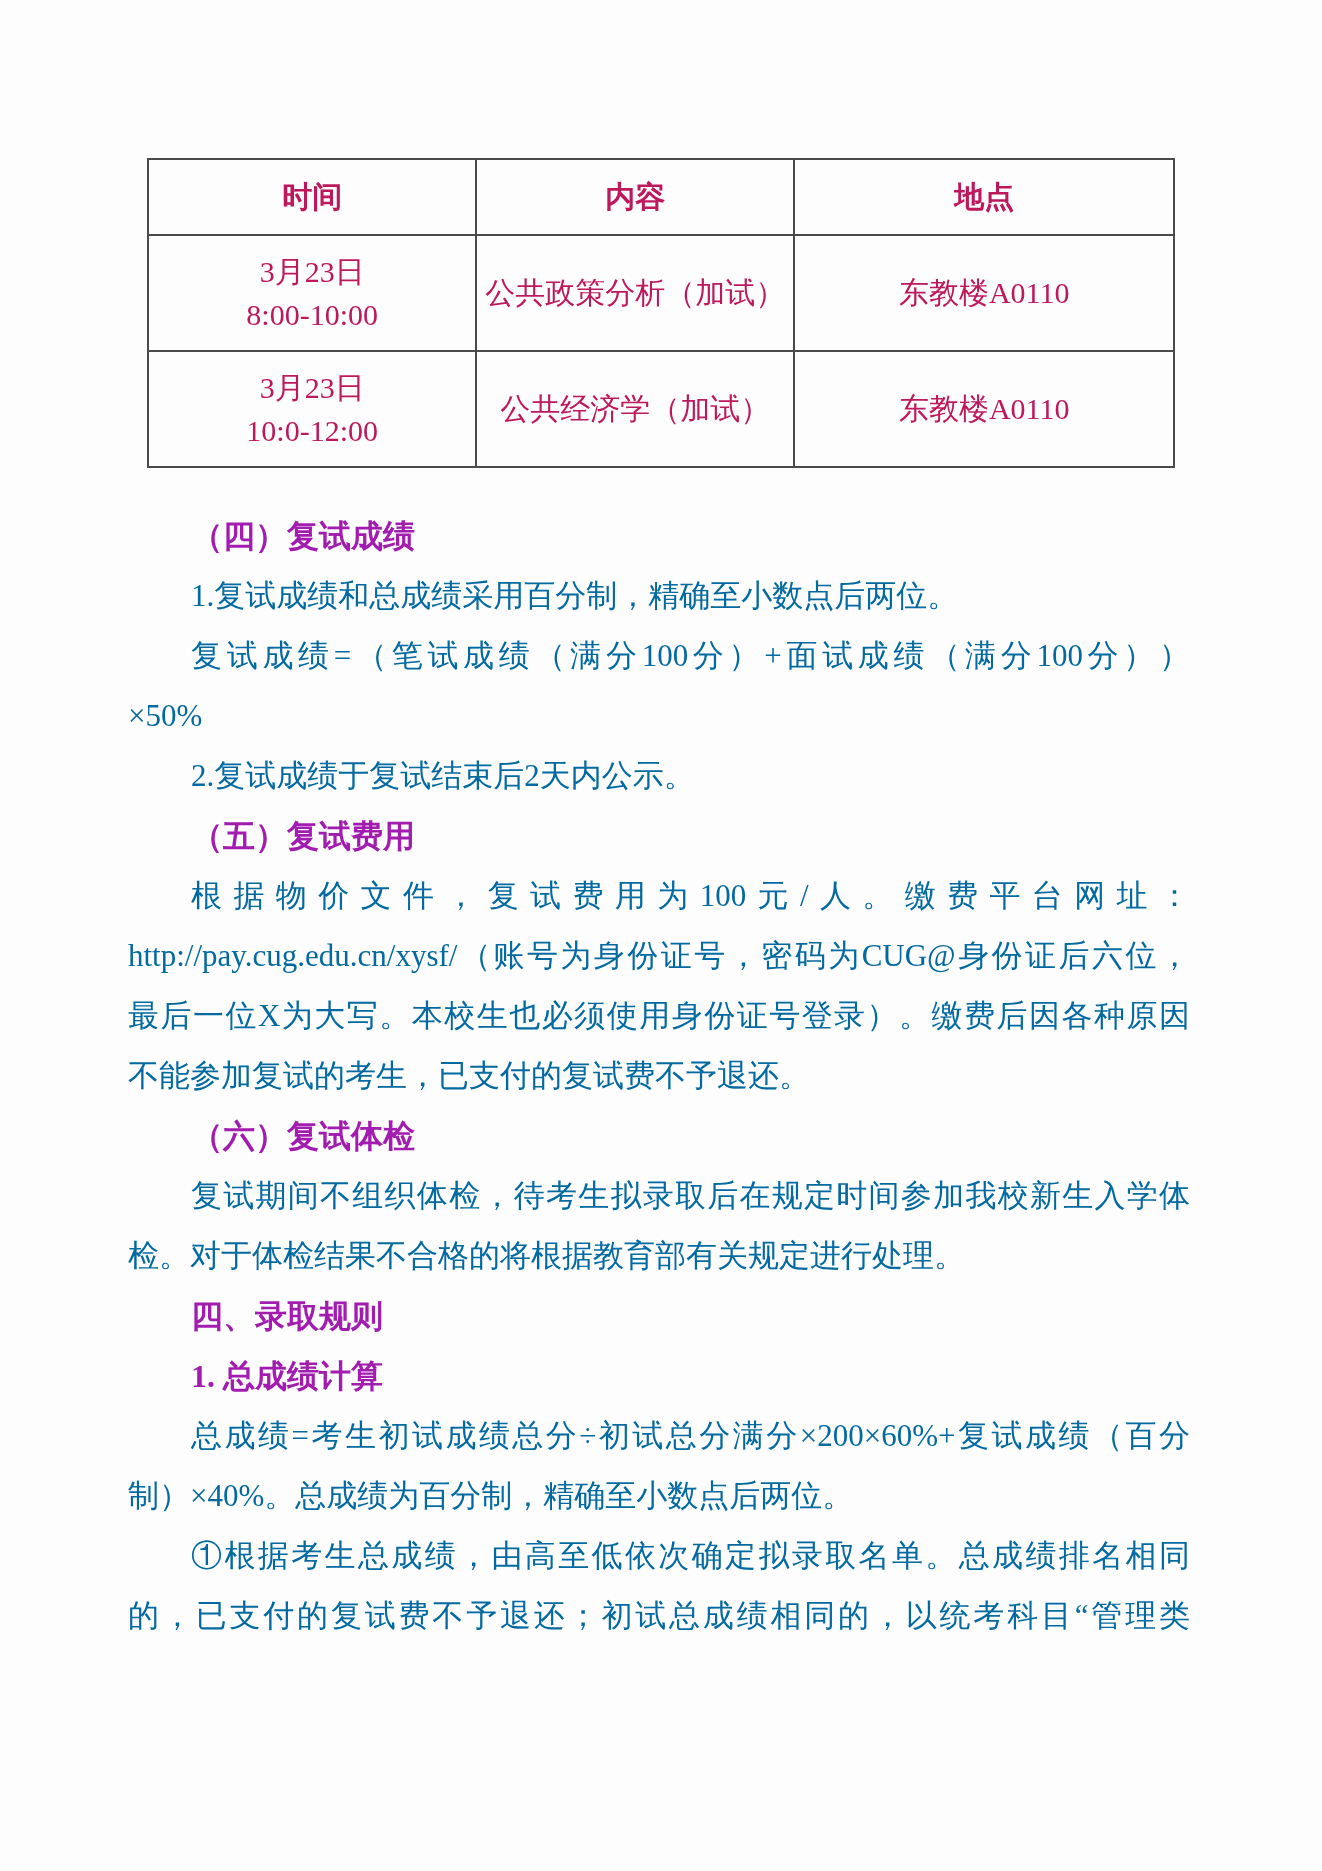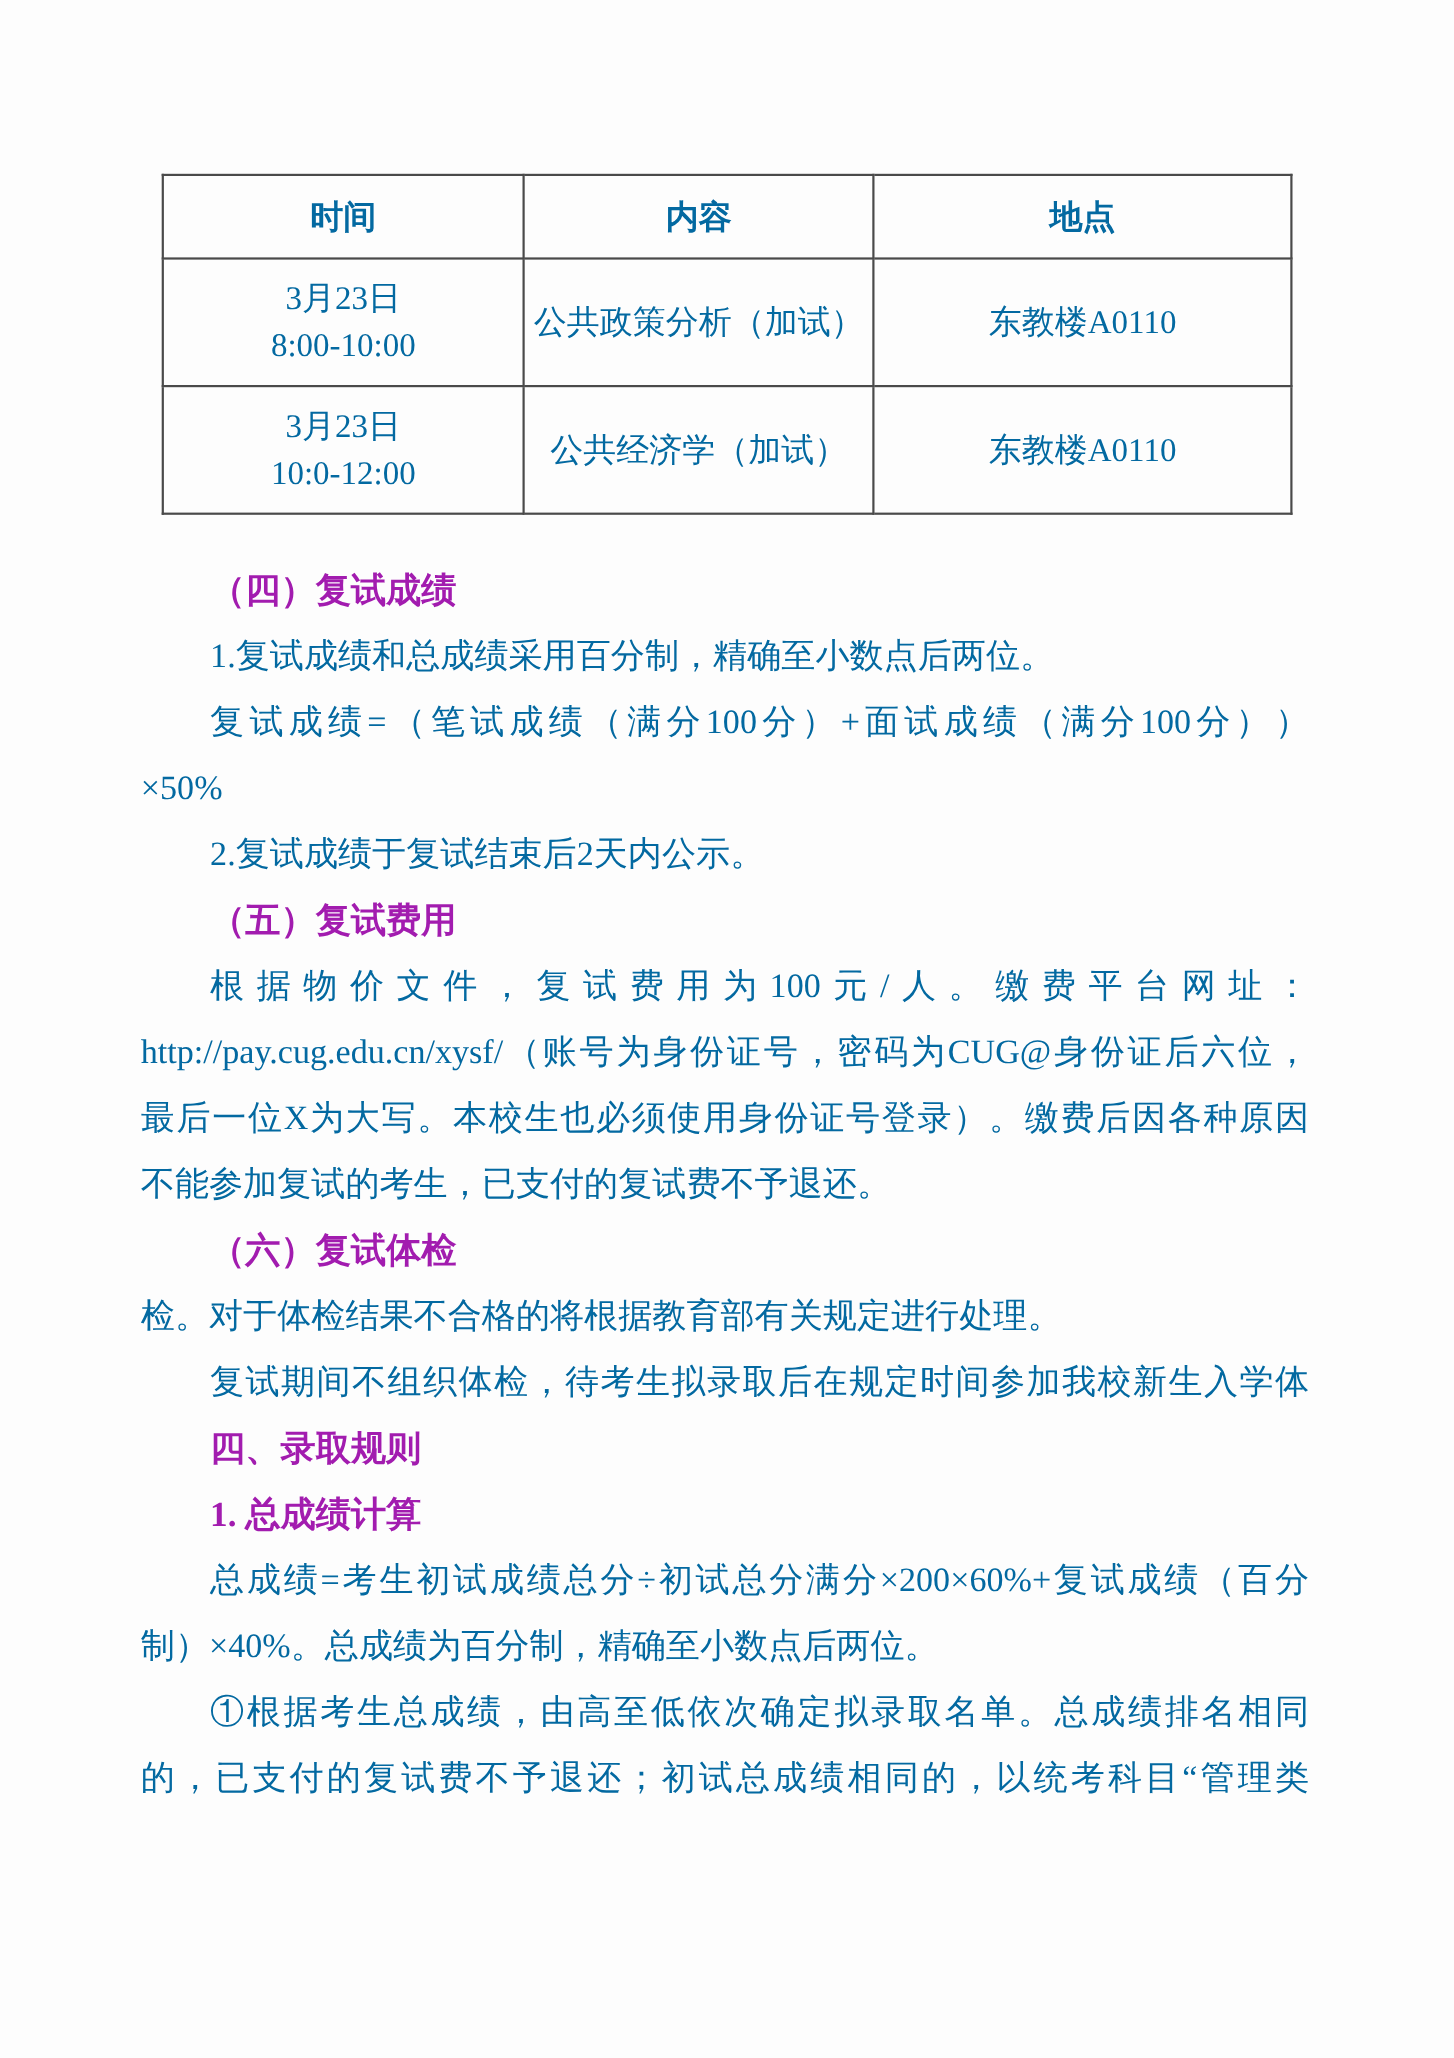--- a/index.html
+++ b/index.html
@@ -24,21 +24,21 @@
     position: absolute;
     left: 128px;
     top: 158px;
     width: 1062px;
   }
   table.schedule {
     border-collapse: collapse;
     table-layout: fixed;
     margin-left: 19px;
     width: 1028px;
-    color: #0369a1;
+    color: #be185d;
   }
   table.schedule th,
   table.schedule td {
     border: 2px solid #4a4a4a;
     text-align: center;
     vertical-align: middle;
     font-size: 30px;
     padding: 0;
   }
   table.schedule th {
@@ -121,22 +121,22 @@
       <div class="line indent">1.复试成绩和总成绩采用百分制，精确至小数点后两位。</div>
       <div class="line indent justify">复试成绩=（笔试成绩（满分100分）+面试成绩（满分100分））</div>
       <div class="line">×50%</div>
       <div class="line indent">2.复试成绩于复试结束后2天内公示。</div>
       <div class="line heading">（五）复试费用</div>
       <div class="line indent justify">根据物价文件，复试费用为100元/人。缴费平台网址：</div>
       <div class="line justify">http://pay.cug.edu.cn/xysf/（账号为身份证号，密码为CUG@身份证后六位，</div>
       <div class="line justify">最后一位X为大写。本校生也必须使用身份证号登录）。缴费后因各种原因</div>
       <div class="line">不能参加复试的考生，已支付的复试费不予退还。</div>
       <div class="line heading">（六）复试体检</div>
+      <div class="line indent justify">复试期间不组织体检，待考生拟录取后在规定时间参加我校新生入学体</div>
       <div class="line">检。对于体检结果不合格的将根据教育部有关规定进行处理。</div>
-      <div class="line indent justify">复试期间不组织体检，待考生拟录取后在规定时间参加我校新生入学体</div>
       <div class="line heading">四、录取规则</div>
       <div class="line heading">1. 总成绩计算</div>
       <div class="line indent justify">总成绩=考生初试成绩总分÷初试总分满分×200×60%+复试成绩（百分</div>
       <div class="line">制）×40%。总成绩为百分制，精确至小数点后两位。</div>
       <div class="line indent justify">①根据考生总成绩，由高至低依次确定拟录取名单。总成绩排名相同</div>
       <div class="line justify">的，已支付的复试费不予退还；初试总成绩相同的，以统考科目“管理类</div>
     </div>
 
   </div>
 </div>

